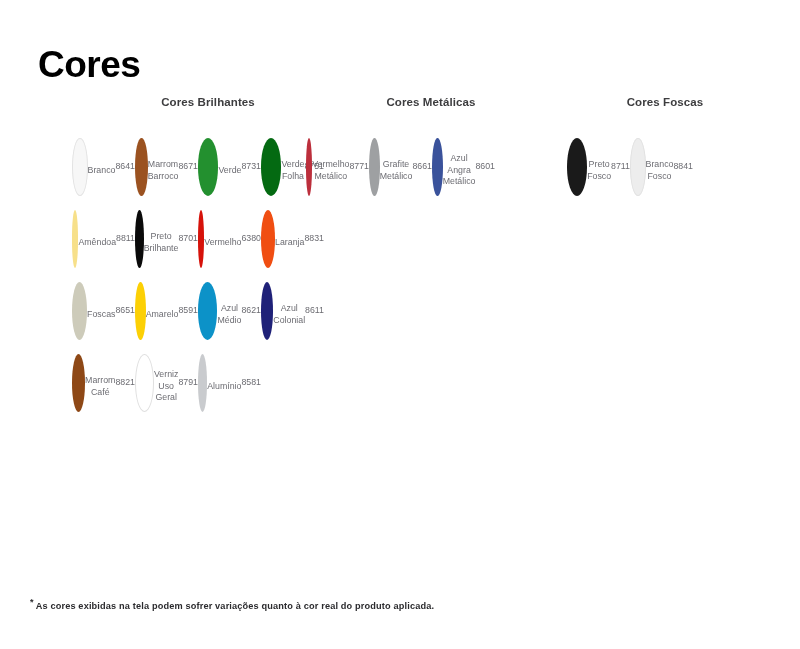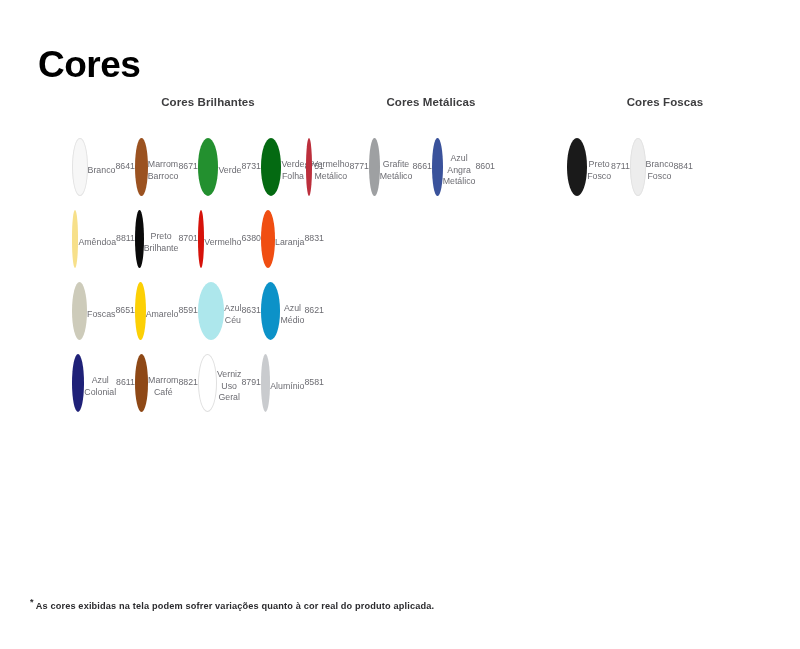--- a/index.html
+++ b/index.html
@@ -168,25 +168,20 @@
             <span class="swatch-dot" style="background: rgb(205, 203, 186);"></span>
             <div class="swatch-label">Foscas</div>
             <div class="swatch-code">8651</div>
           </div>
           <div class="swatch">
             <span class="swatch-dot" style="background: rgb(252, 208, 5);"></span>
             <div class="swatch-label">Amarelo</div>
             <div class="swatch-code">8591</div>
           </div>
           <div class="swatch">
-            <span class="swatch-dot" style="background: rgb(173, 231, 236);"></span>
-            <div class="swatch-label">Azul Céu</div>
-            <div class="swatch-code">8631</div>
-          </div>
-          <div class="swatch">
             <span class="swatch-dot" style="background: rgb(12, 146, 200);"></span>
             <div class="swatch-label">Azul Médio</div>
             <div class="swatch-code">8621</div>
           </div>
           <div class="swatch">
             <span class="swatch-dot" style="background: rgb(31, 33, 120);"></span>
             <div class="swatch-label">Azul Colonial</div>
             <div class="swatch-code">8611</div>
           </div>
           <div class="swatch">

